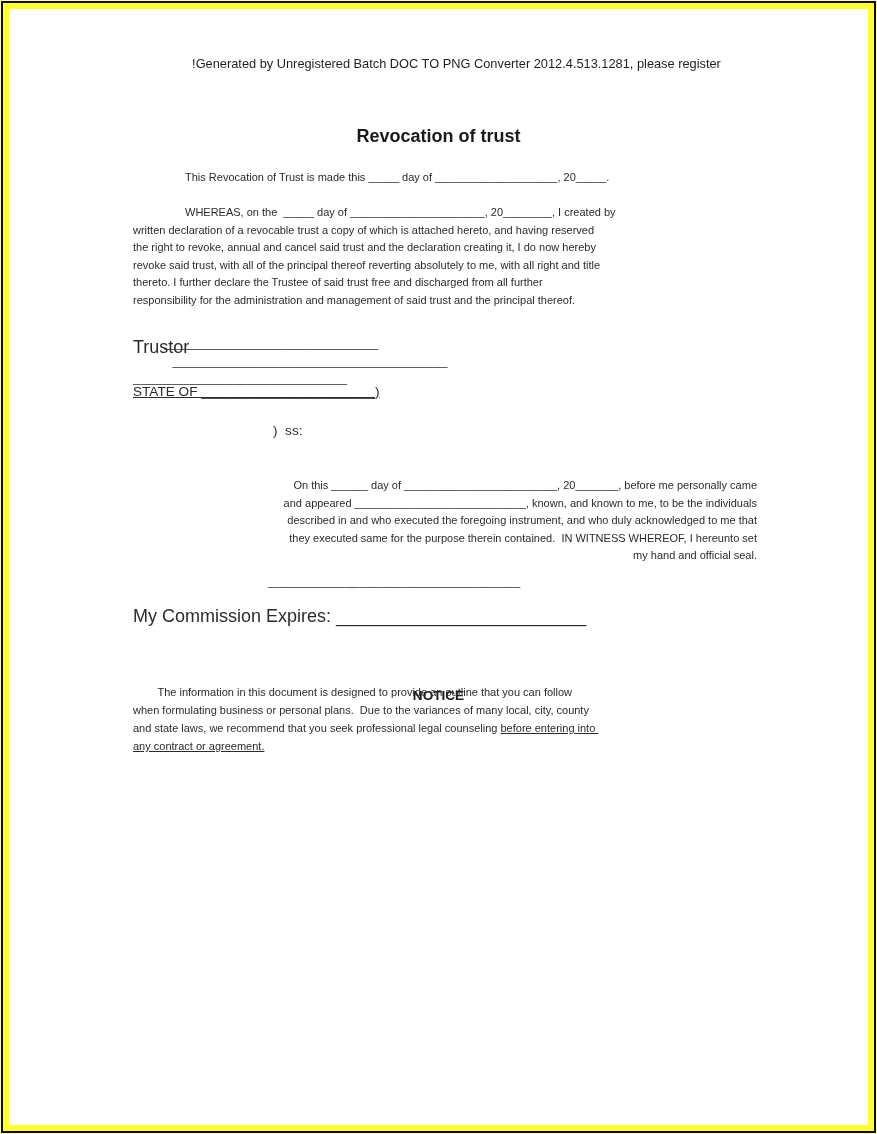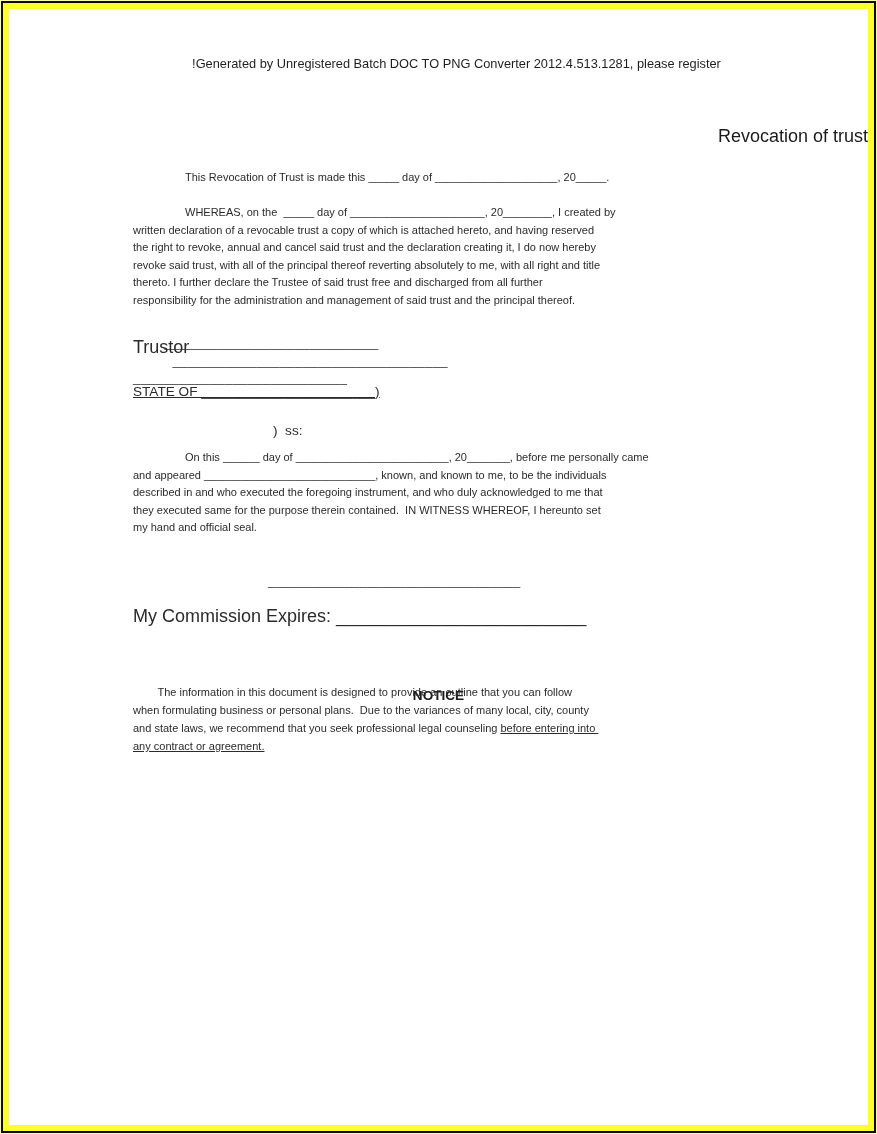--- a/index.html
+++ b/index.html
@@ -32,34 +32,34 @@
   }
   .abs { position: absolute; margin: 0; }
   .watermark {
     top: 47px; left: 18px; width: 100%;
     text-align: center;
     font-size: 12.8px; line-height: 16px;
     color: #1F1F1F;
   }
   .doc-title {
     top: 116px; left: 0; width: 100%;
-    text-align: right;
-    font-size: 18px; font-weight: normal;
+    text-align: center;
+    font-size: 18px; font-weight: bold;
     line-height: 22px;
     color: #1A1A1A;
   }
   .para {
     left: 124px; width: 624px;
     font-size: 11px; line-height: 17.5px;
     white-space: pre-wrap;
     text-indent: 52px;
   }
   .para-intro   { top: 160px; }
   .para-whereas { top: 195px; }
-  .para-notary  { top: 440px; }
+  .para-notary  { top: 468px; text-align: right; }
   .sig-text { font-size: 13.4px; line-height: 18px; color: #3F3F3F; letter-spacing: 0.2px; }
   .sig-row1 { top: 307px; left: 124px; white-space: pre; }
   .sig-row1 .seg2 { margin-left: 8px; }
   .label-text { font-size: 18px; line-height: 17.5px; color: #2B2B2B; }
   .trustor-label { top: 330px; left: 124px; }
   .sig-row2 { top: 360px; left: 124px; }
   .jurat { font-size: 13.6px; line-height: 17.5px; white-space: pre; color: #2B2B2B; }
   .state-line  { top: 374px; left: 124px; text-decoration: underline; }
   .ss-line     { top: 413px; left: 264px; }
   .county-line { top: 429px; left: 124px; }

